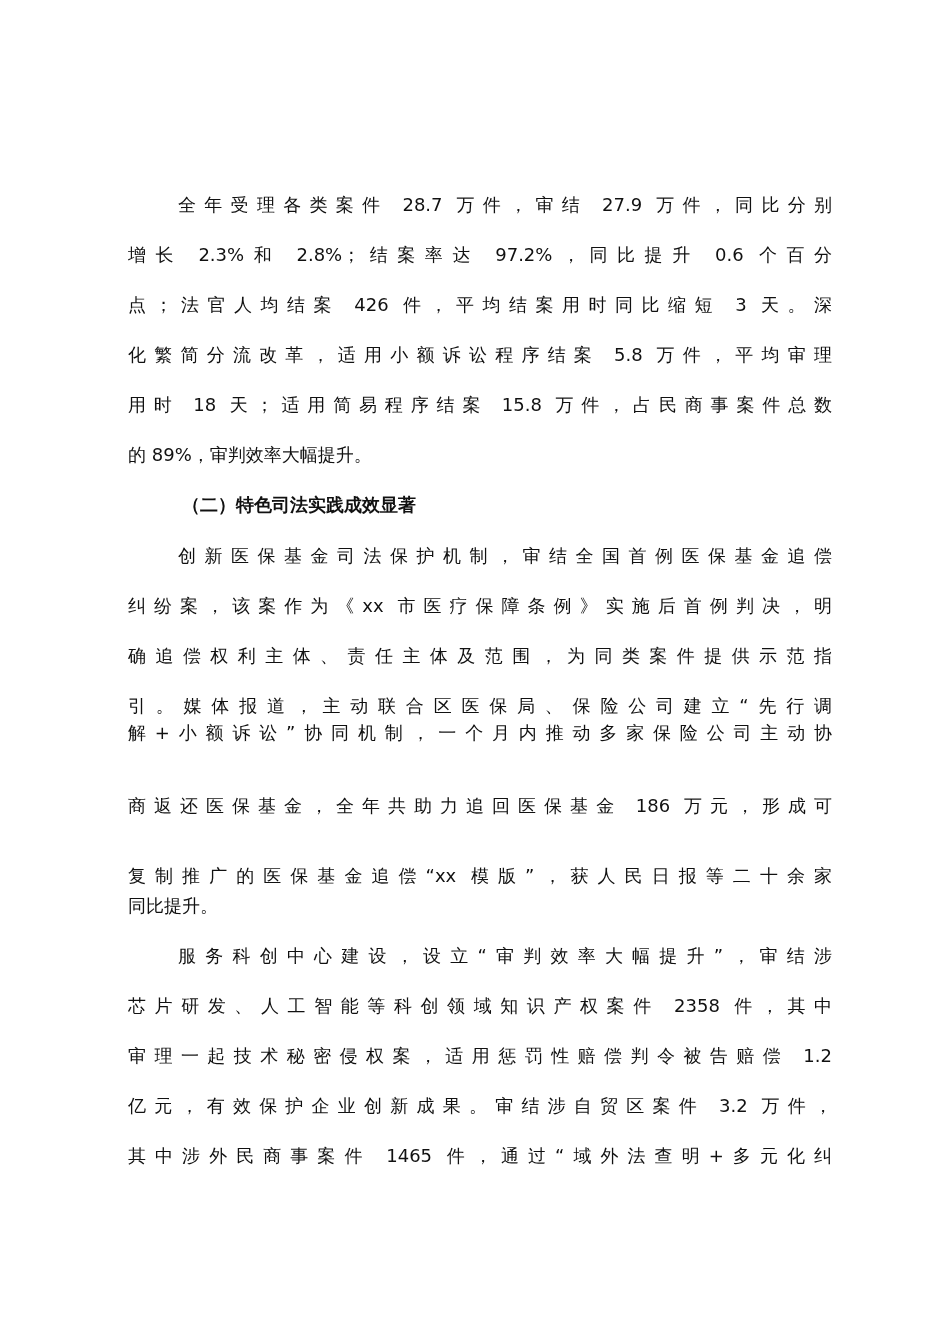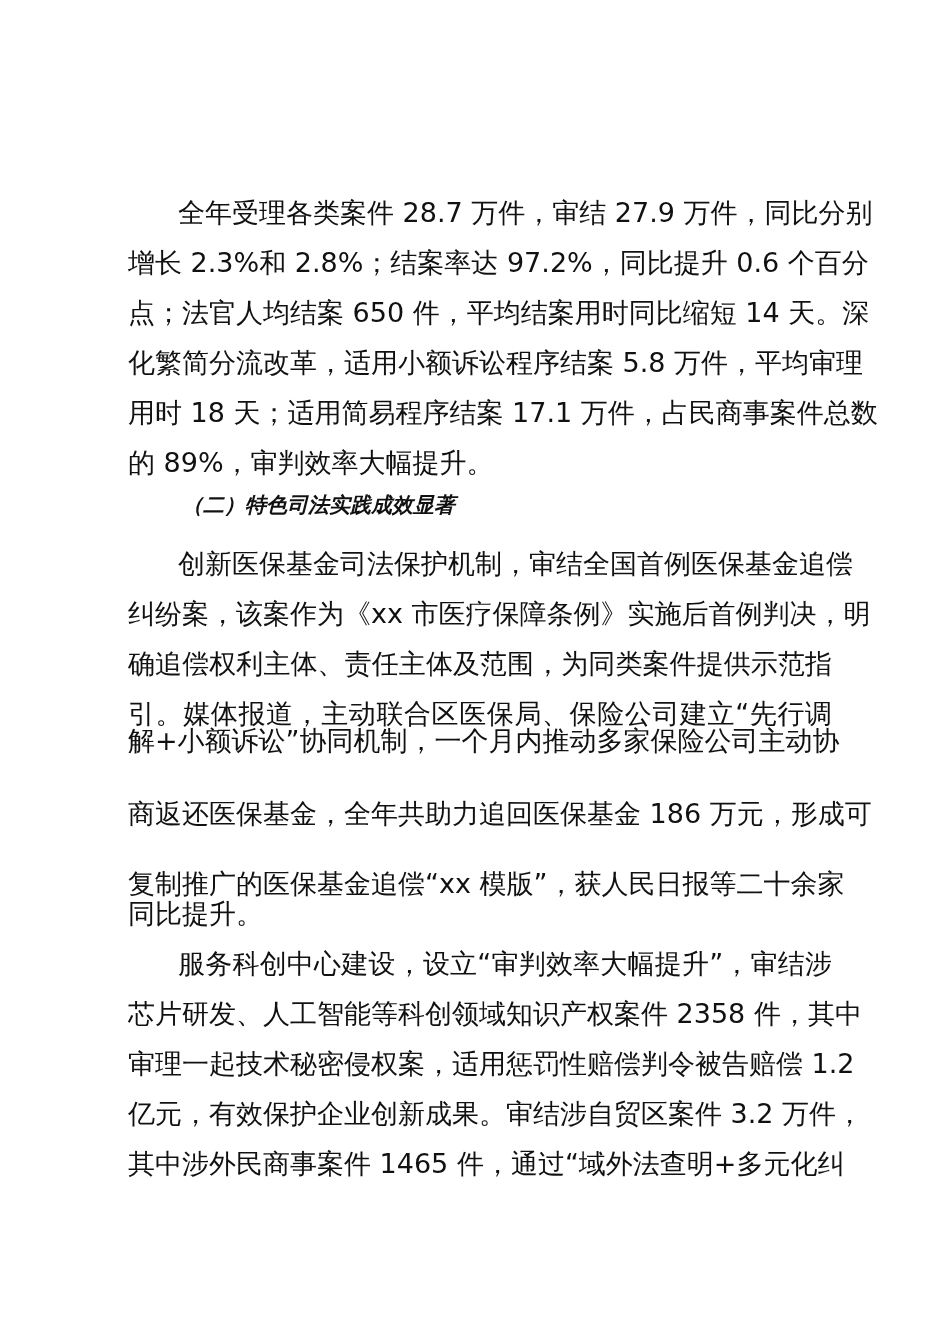--- a/index.html
+++ b/index.html
@@ -20,57 +20,55 @@
       left: 0;
       top: 0;
       width: 950px;
       height: 1344px;
       background: #ffffff;
     }
     .line {
       position: absolute;
       left: 128px;
       width: 704px;
-      font-size: 27px;
+      font-size: 18px;
       line-height: 30px;
       white-space: nowrap;
       text-align: justify;
       text-align-last: justify;
       letter-spacing: 0;
-      margin-top: 8px;
     }
     .line.indent {
       left: 178px;
       width: 654px;
     }
     .line.last {
       text-align-last: left;
       width: auto;
     }
     .heading {
       position: absolute;
       left: 182px;
-      font-size: 21px;
+      font-size: 18px;
       line-height: 30px;
       font-weight: bold;
       white-space: nowrap;
-      font-style: italic;
     }
   </style>
 </head>
 <body>
 
 <div class="page">
 
   <div>
     <div class="line indent" style="top:190px">全年受理各类案件 28.7 万件，审结 27.9 万件，同比分别</div>
     <div class="line" style="top:240px">增长 2.3%和 2.8%；结案率达 97.2%，同比提升 0.6 个百分</div>
-    <div class="line" style="top:290px">点；法官人均结案 650 件，平均结案用时同比缩短 14 天。深</div>
+    <div class="line" style="top:290px">点；法官人均结案 426 件，平均结案用时同比缩短 3 天。深</div>
     <div class="line" style="top:340px">化繁简分流改革，适用小额诉讼程序结案 5.8 万件，平均审理</div>
-    <div class="line" style="top:390px">用时 18 天；适用简易程序结案 17.1 万件，占民商事案件总数</div>
+    <div class="line" style="top:390px">用时 18 天；适用简易程序结案 15.8 万件，占民商事案件总数</div>
     <div class="line last" style="top:440px">的 89%，审判效率大幅提升。</div>
   </div>
 
   <div class="heading" style="top:490px">（二）特色司法实践成效显著</div>
 
   <div>
     <div class="line indent" style="top:541px">创新医保基金司法保护机制，审结全国首例医保基金追偿</div>
     <div class="line" style="top:591px">纠纷案，该案作为《xx 市医疗保障条例》实施后首例判决，明</div>
     <div class="line" style="top:641px">确追偿权利主体、责任主体及范围，为同类案件提供示范指</div>
     <div class="line" style="top:691px">引。媒体报道，主动联合区医保局、保险公司建立“先行调</div>

